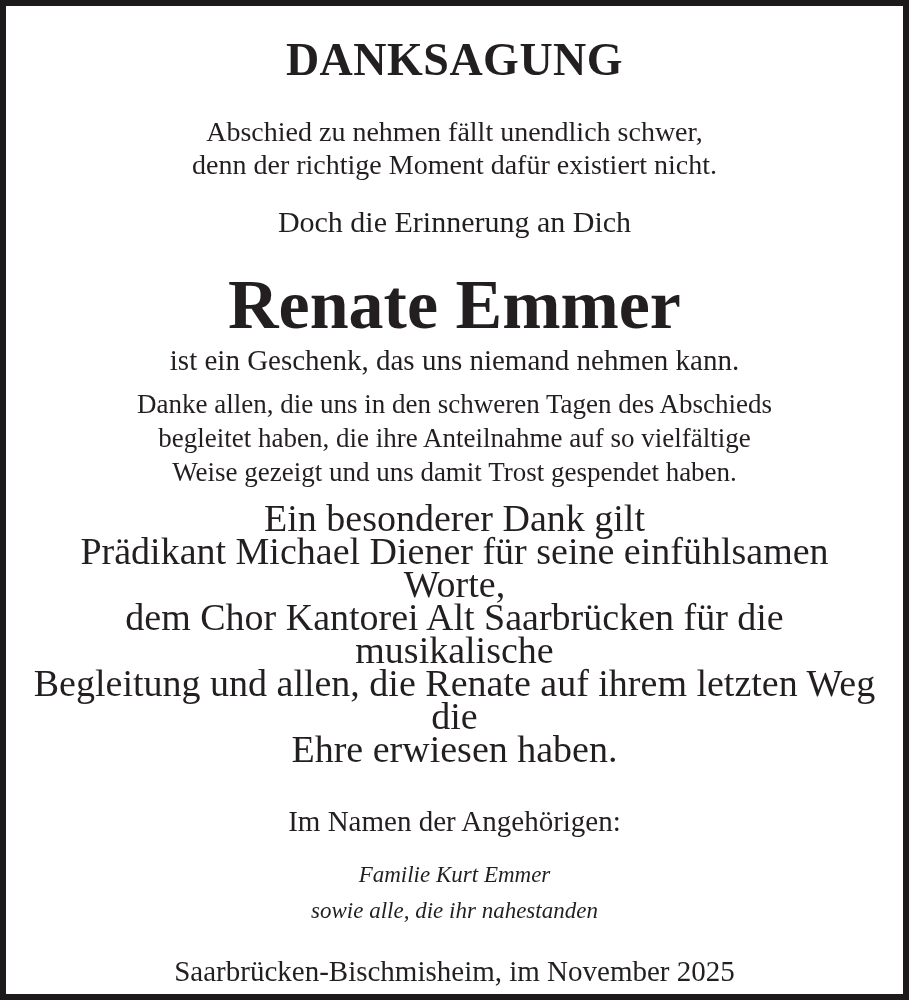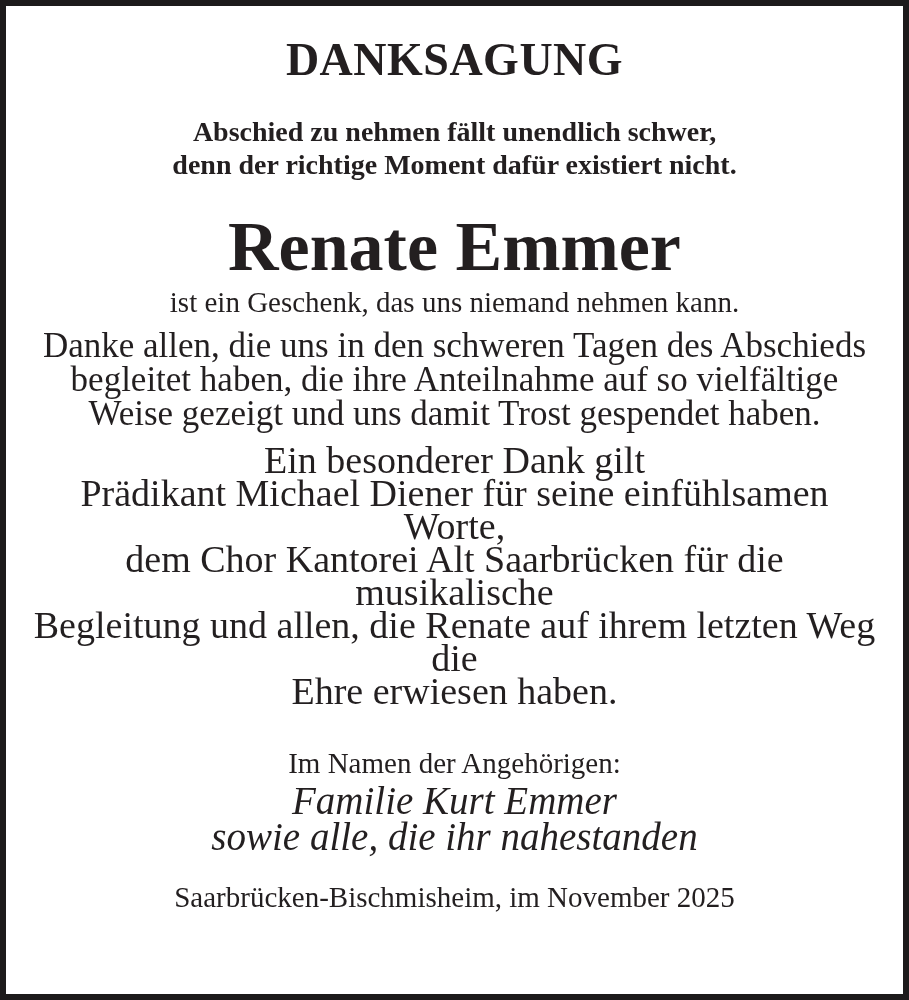--- a/index.html
+++ b/index.html
@@ -36,21 +36,20 @@
   .title {
     font-size: 46px;
     line-height: 48px;
     font-weight: bold;
     letter-spacing: 0.5px;
   }
   .intro {
     margin-top: 31px;
     font-size: 28px;
     line-height: 33px;
-    font-weight: bold;
   }
   .lead-in {
     margin-top: 24px;
     font-size: 30px;
     line-height: 34px;
   }
   .deceased-name {
     margin-top: 28px;
     font-size: 70px;
     line-height: 76px;
@@ -60,56 +59,57 @@
     margin-top: 17px;
     font-size: 27px;
     line-height: 31px;
   }
   .memory {
     font-size: 29px;
     line-height: 34px;
   }
   .thanks {
     margin-top: 10px;
-    font-size: 35px;
+    font-size: 27px;
     line-height: 34px;
   }
   .special-thanks {
     margin-top: 13px;
     font-size: 38px;
     line-height: 33px;
   }
   .on-behalf {
     margin-top: 38px;
     font-size: 29px;
     line-height: 34px;
   }
   .family {
-    margin-top: 3px;
-    font-size: 39px;
+    margin-top: 19px;
+    font-size: 23px;
     line-height: 36px;
     font-style: italic;
   }
   .place-date {
     margin-top: 25px;
     font-size: 29px;
     line-height: 34px;
   }
 </style>
 </head>
 <body>
 
 <div class="notice-frame">
   <div class="notice-inner">
 
     <div class="title">DANKSAGUNG</div>
 
     <div class="intro pre">Abschied zu nehmen fällt unendlich schwer,
 denn der richtige Moment dafür existiert nicht.</div>
 
+    <div class="lead-in">Doch die Erinnerung an Dich</div>
 
     <div class="deceased-name">Renate Emmer</div>
 
 
     <div class="memory pre">ist ein Geschenk, das uns niemand nehmen kann.</div>
 
     <div class="thanks pre">Danke allen, die uns in den schweren Tagen des Abschieds
 begleitet haben, die ihre Anteilnahme auf so vielfältige
 Weise gezeigt und uns damit Trost gespendet haben.</div>
 

